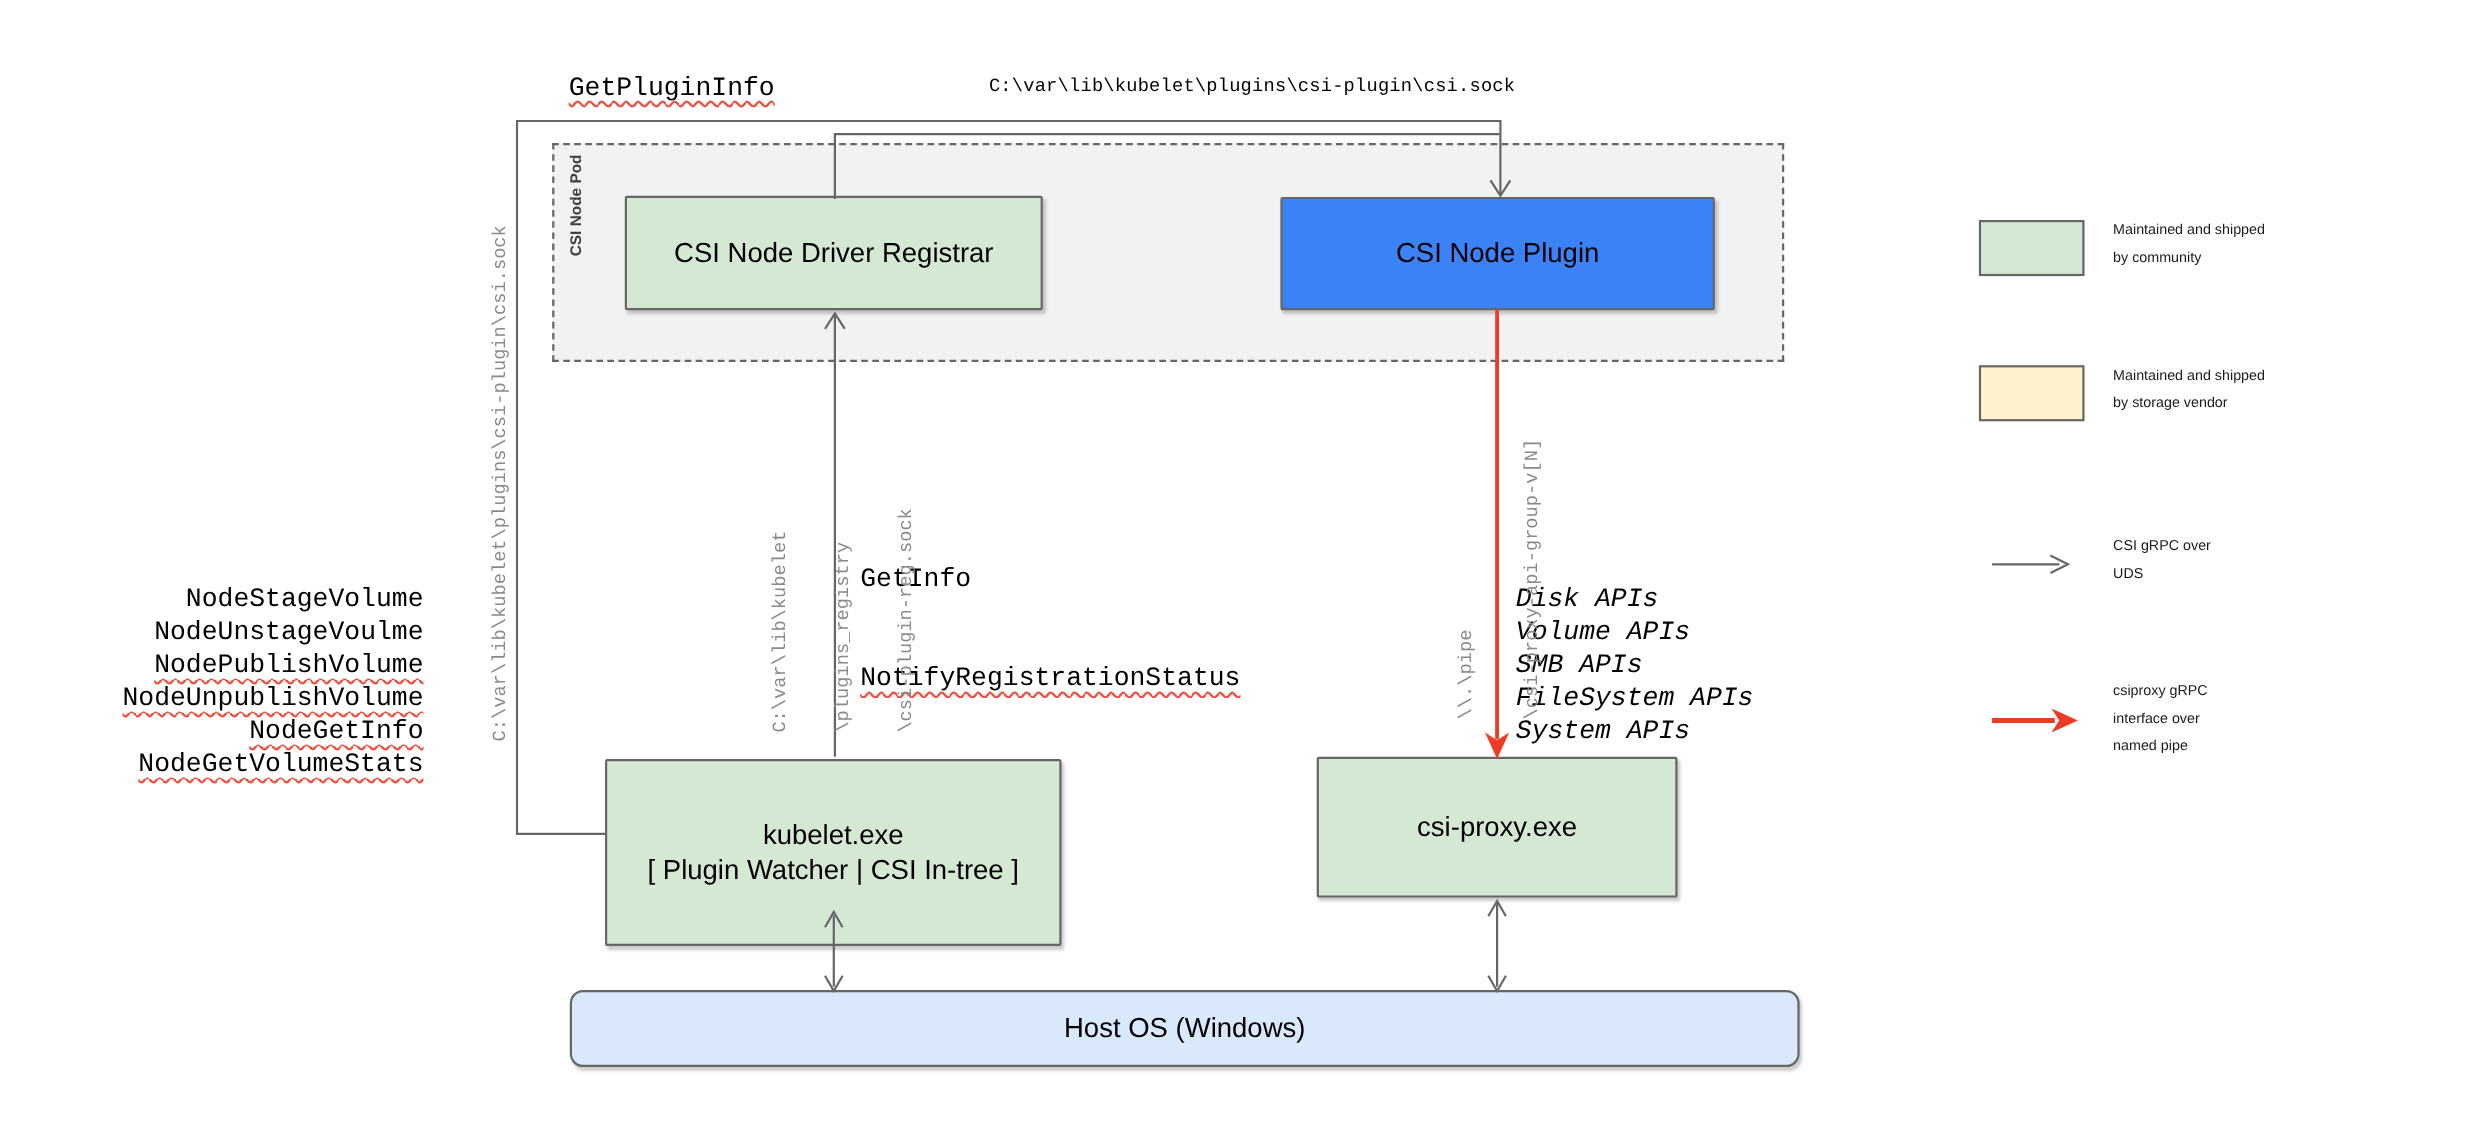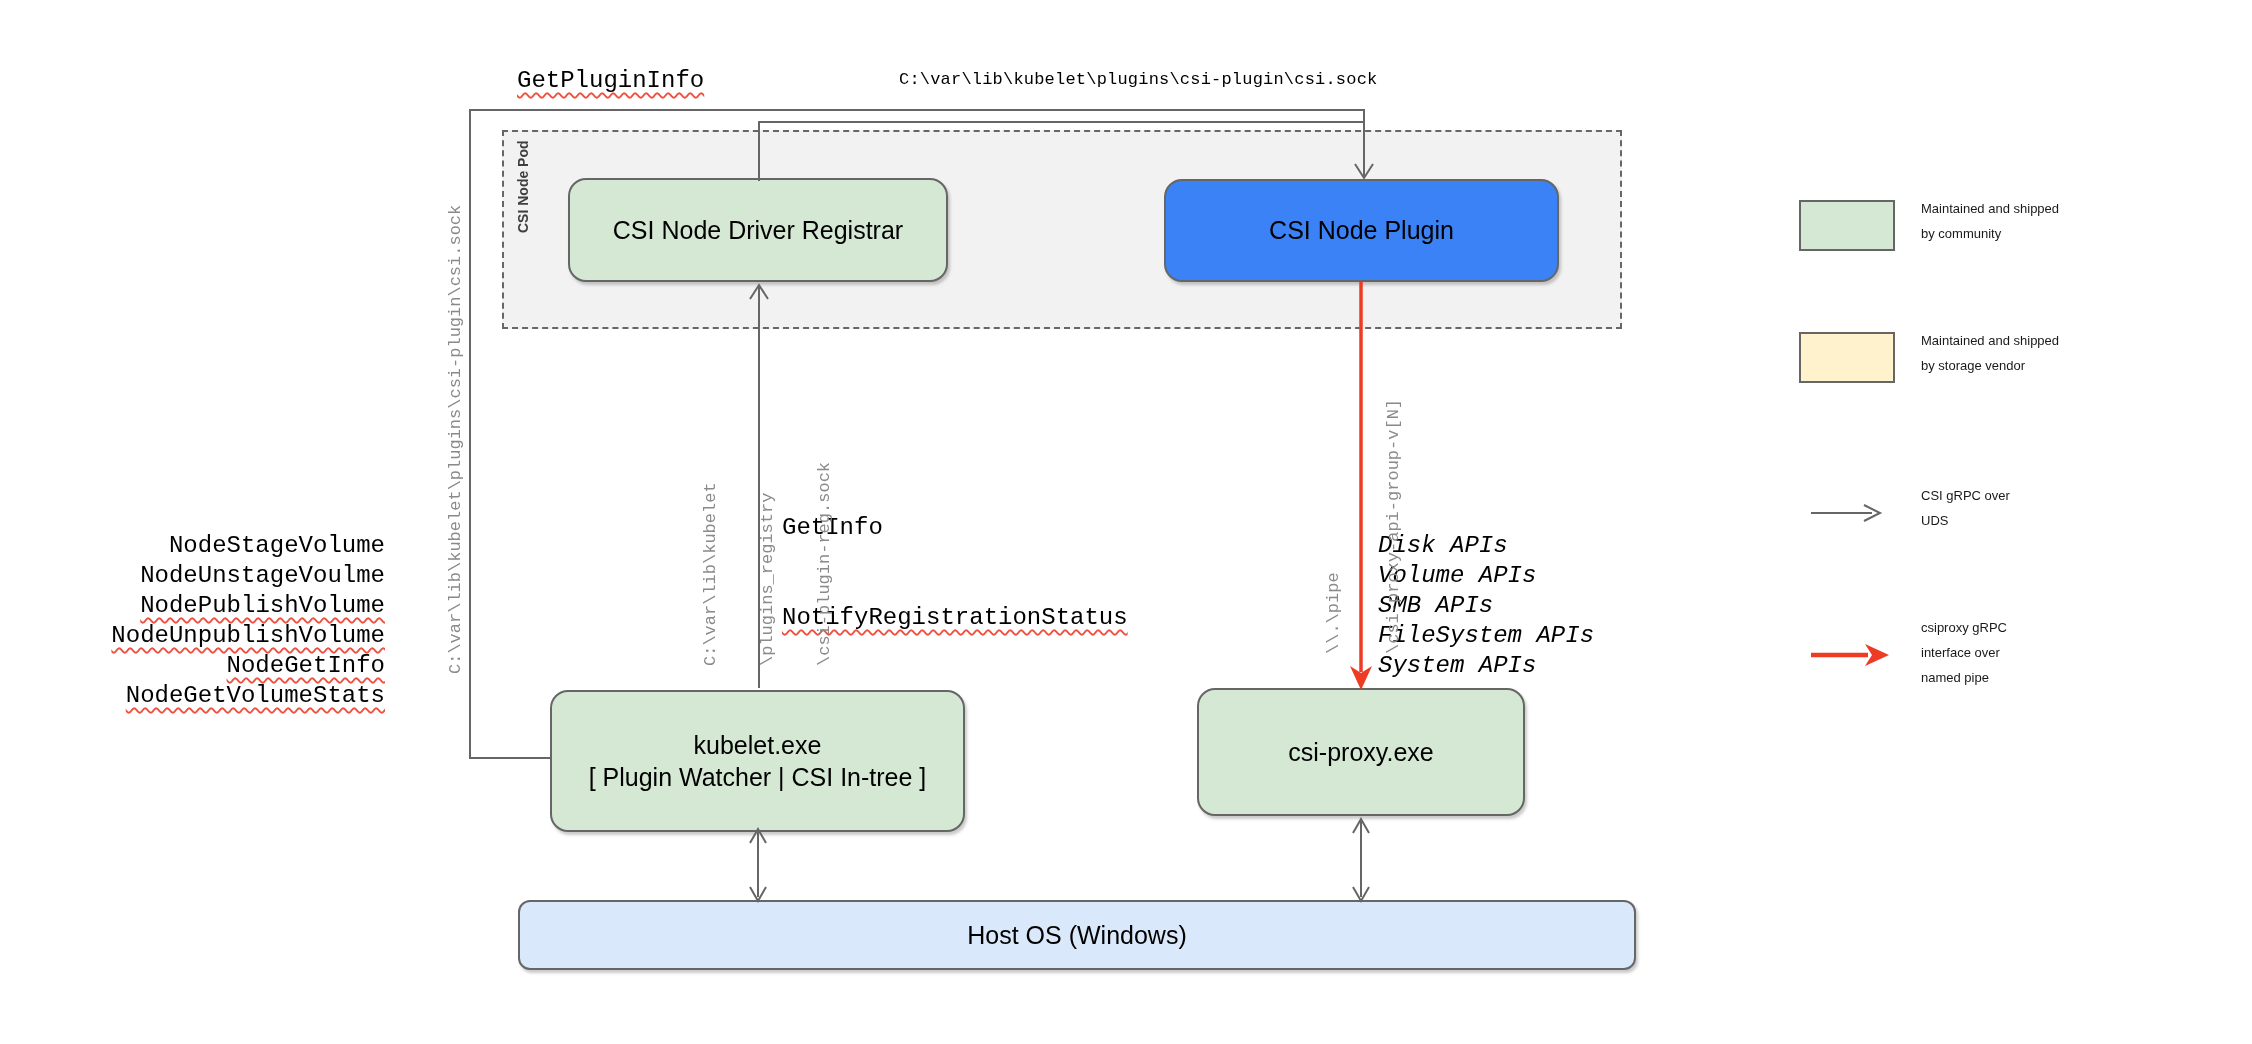--- a/index.html
+++ b/index.html
@@ -11,31 +11,31 @@
 
   
   svg.wires { position:absolute; left:0; top:0; z-index:5; pointer-events:none; }
 
   
   .pod-box {
     position:absolute; left:502px; top:130px; width:1120px; height:199px;
     background:#f2f2f2; border:2px dashed #666666; box-sizing:border-box; z-index:1;
   }
   .node-box {
-    position:absolute; box-sizing:border-box; border:2px solid #666666; border-radius:18px;
+    position:absolute; box-sizing:border-box; border:2px solid #666666; border-radius:2px;
     display:flex; flex-direction:column; align-items:center; justify-content:center;
     font-size:25px; color:#000; z-index:2; text-align:center;
     box-shadow:2px 3px 3px rgba(102,102,102,0.35);
   }
   .green  { background:#d5e8d4; }
   .yellow { background:#3b82f6; }
   .blue   { background:#dae8fc; }
   .registrar { left:568px; top:178px; width:380px; height:104px; }
   .plugin    { left:1164px; top:179px; width:395px; height:103px; }
-  .kubelet   { left:550px; top:690px; width:415px; height:142px; line-height:32px; }
+  .kubelet   { left:550px; top:690px; width:415px; height:170px; line-height:32px; }
   .csiproxy  { left:1197px; top:688px; width:328px; height:128px; }
   .host      { left:518px; top:900px; width:1118px; height:70px; border-radius:12px; }
 
   
   .lbl { position:absolute; white-space:pre; z-index:6; }
   .dark  { color:#000000; }
   .gray  { color:#8a8a8a; }
   .fs24  { font-size:24px; line-height:30px; }
   .fs17  { font-size:17px; }
   .squiggle {

